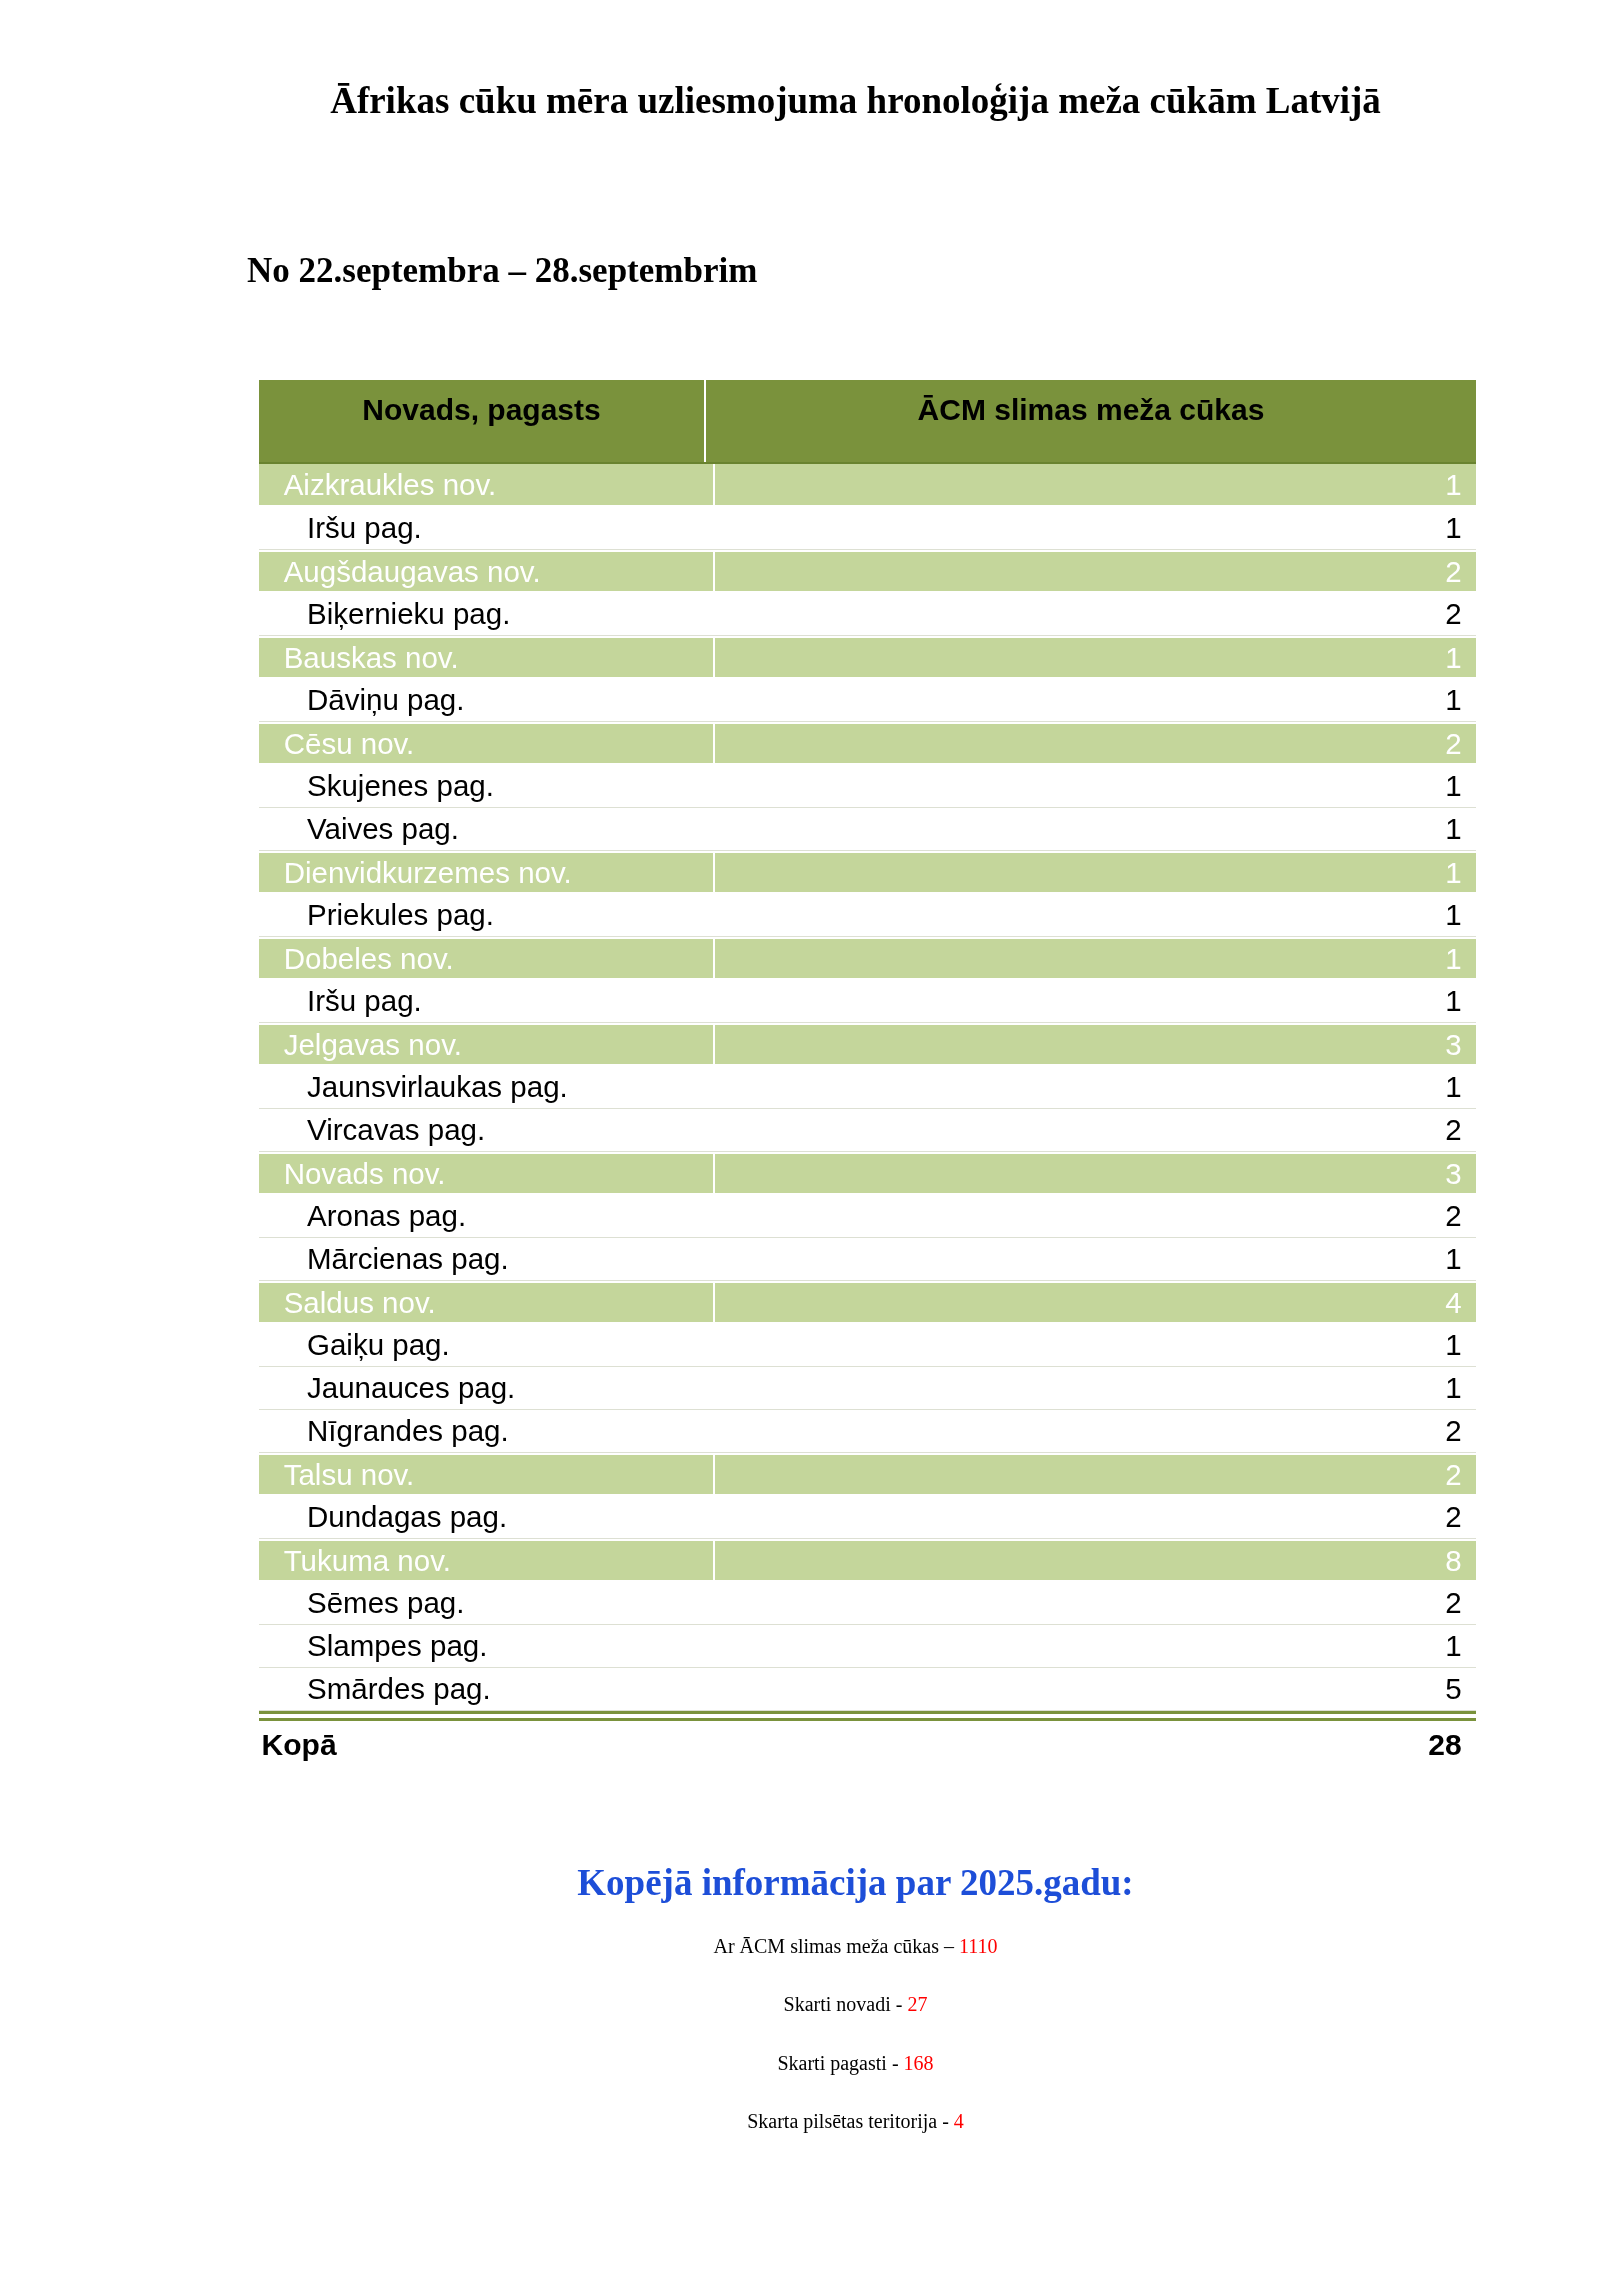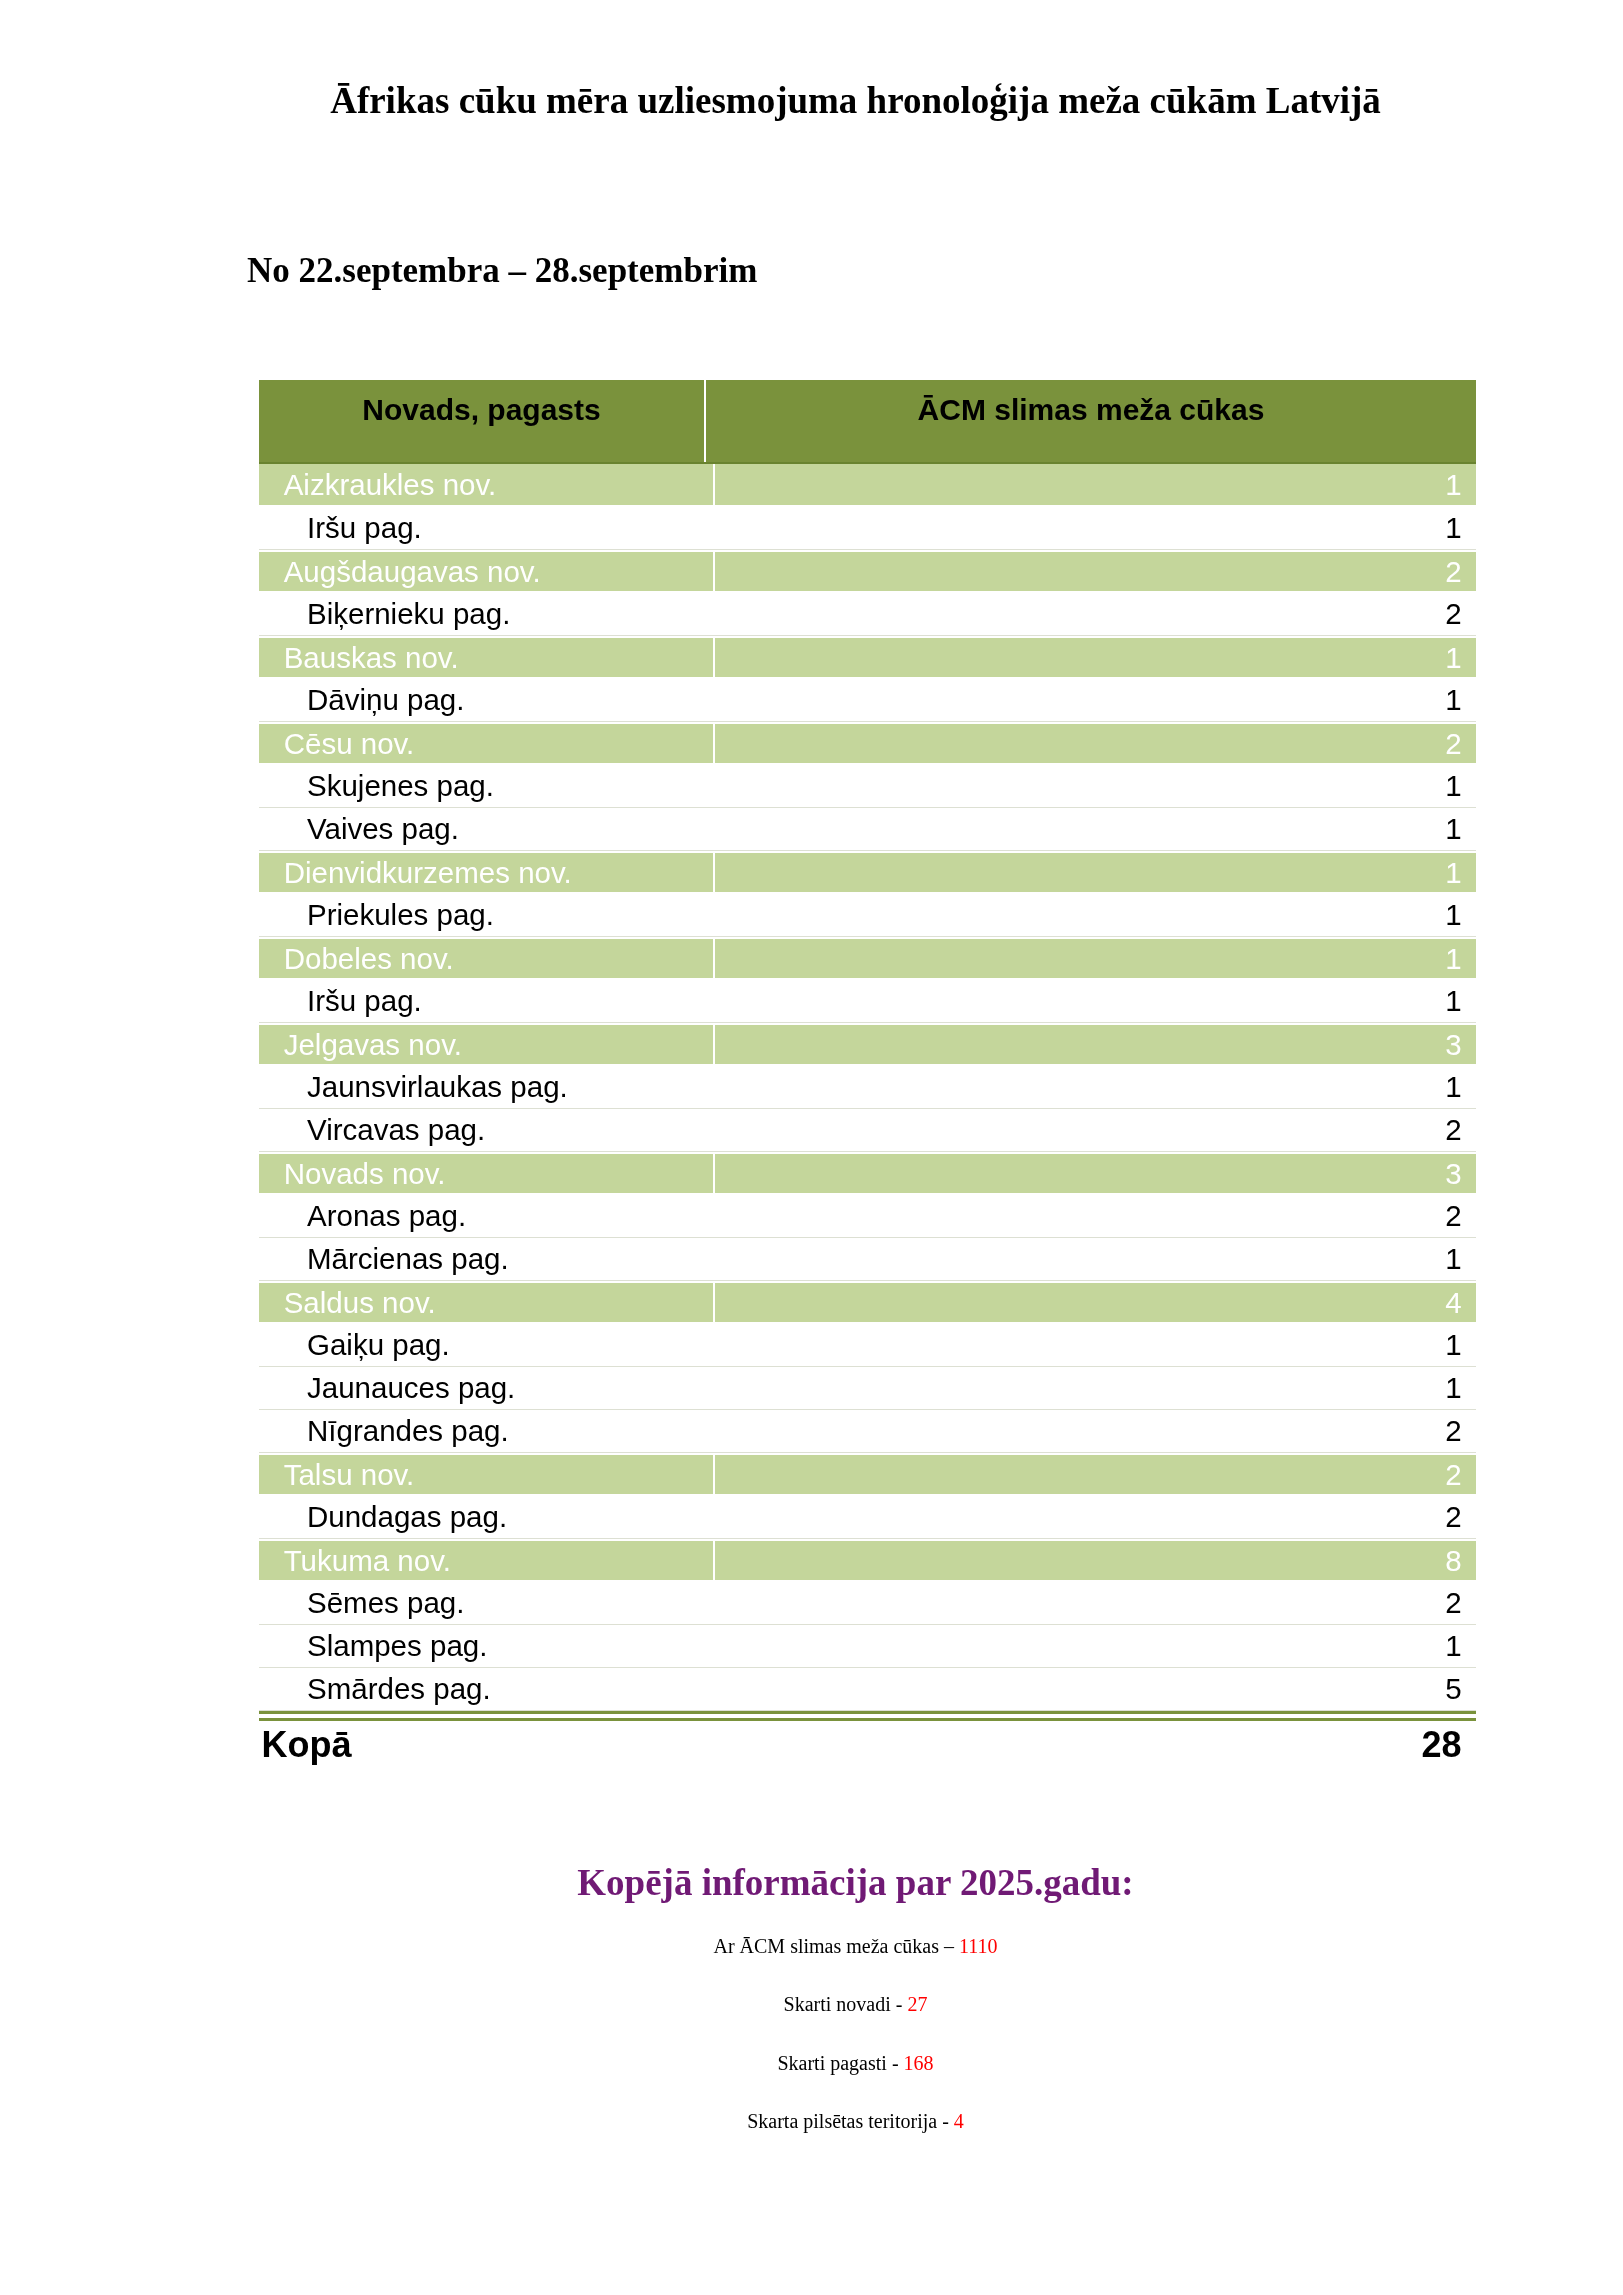--- a/index.html
+++ b/index.html
@@ -47,31 +47,31 @@
   .row.nov .cell1{padding-left:15.7px;margin-left:9px;}
   .row.pag{background:#ffffff;color:#000;border-bottom:1.3px solid #DDE0D3;}
   .row.pag .cell1{padding-left:48px;}
 
   .double-sep{
     height:9.8px;box-sizing:border-box;background:#ffffff;
     border-top:3.3px solid #7A923C;border-bottom:3.3px solid #7A923C;
   }
   .total-row{
     height:48px;display:flex;align-items:center;box-sizing:border-box;
-    font-weight:bold;font-size:36px;color:#000;background:#ffffff;gap:28px;
+    font-weight:bold;font-size:30px;color:#000;background:#ffffff;gap:28px;
   }
   .total-row .cell1{width:447px;box-sizing:border-box;padding-left:2.6px;}
   .total-row .cell2{flex:1;text-align:right;padding-right:14.4px;}
 
   
   .summary{
     position:absolute;top:1860px;left:0;width:100%;text-align:center;
     font-family:"Liberation Serif",serif;
   }
-  .s-heading{font-weight:bold;font-size:37px;line-height:46px;color:#701a75;}
+  .s-heading{font-weight:bold;font-size:37px;line-height:46px;color:#1d4ed8;}
   .s-item{margin-top:21.6px;font-size:20px;line-height:37px;color:#000;}
   .s-item .s-value{color:#FF0000;}
 </style>
 </head>
 <body>
 
 <div class="content">
 
   <div class="doc-title">
     <div>Āfrikas cūku mēra uzliesmojuma hronoloģija meža cūkām Latvijā</div>

